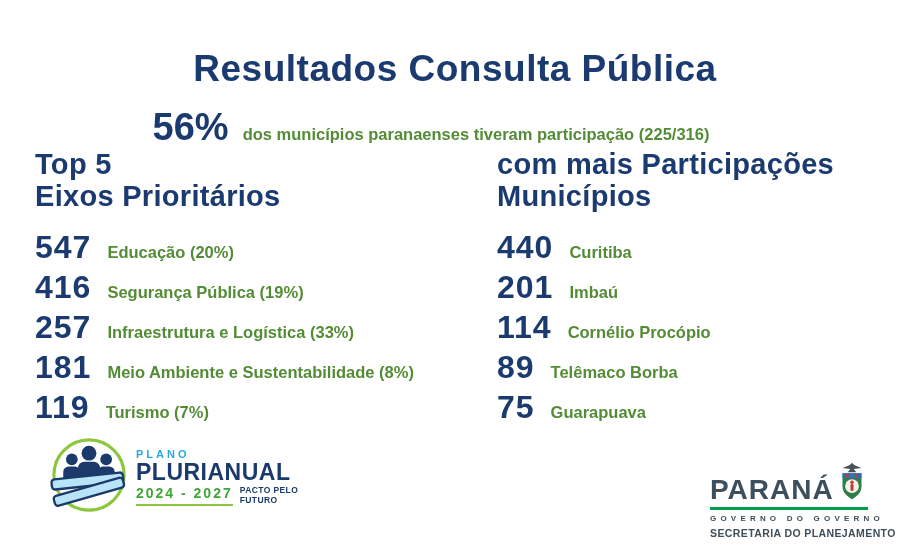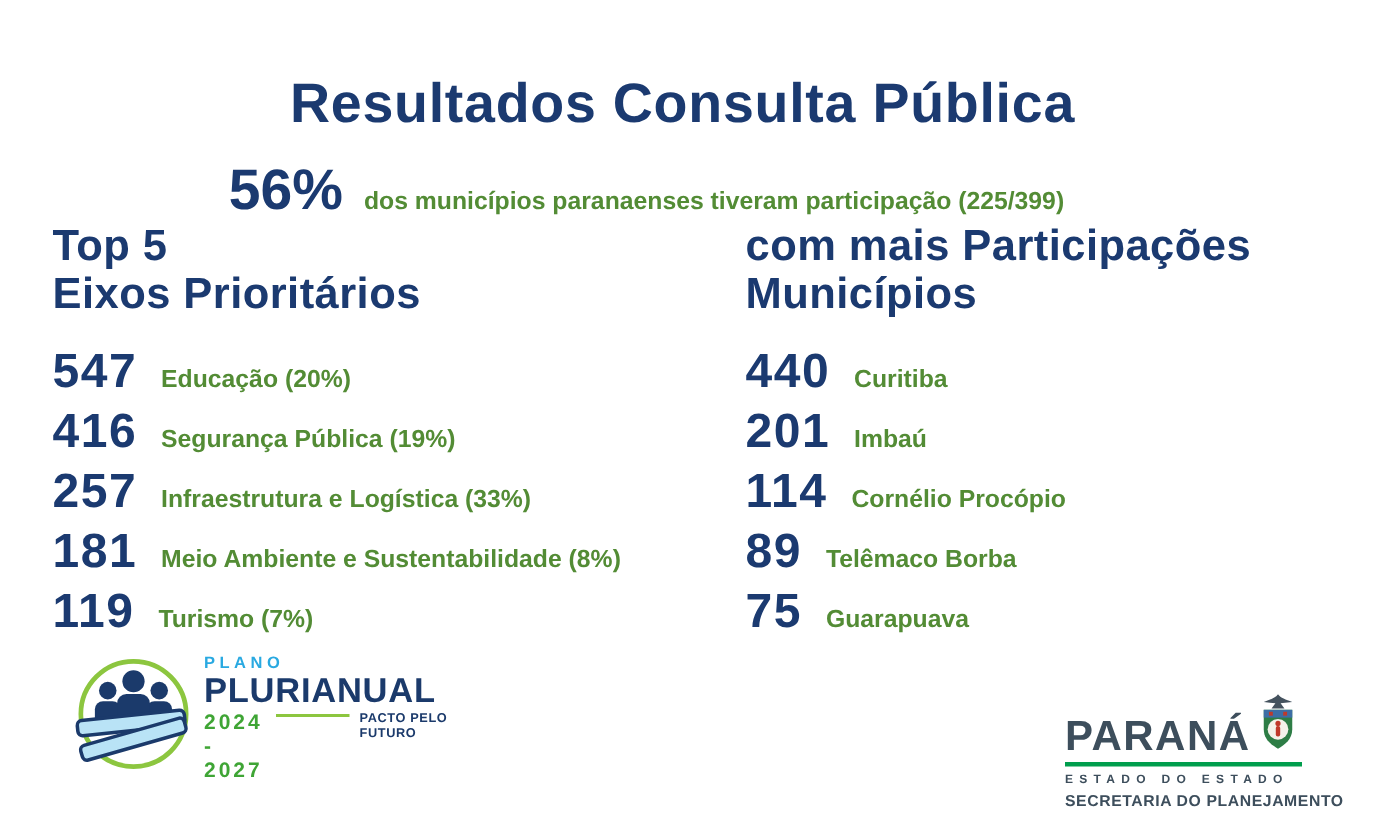--- a/index.html
+++ b/index.html
@@ -90,21 +90,21 @@
     letter-spacing: 3px;
   }
   .ppa-name {
     color: #1b3a6b;
     font-size: 23px;
     font-weight: bold;
     letter-spacing: 0.5px;
     line-height: 1.05;
   }
   .ppa-years-row { display: flex; align-items: flex-start; margin-top: 1px; }
-  .ppa-years-block { display: flex; }
+  .ppa-years-block { display: flex; flex-direction: column; }
   .ppa-years {
     color: #3fa535;
     font-size: 14px;
     font-weight: bold;
     letter-spacing: 2px;
   }
   .ppa-underline {
     height: 2px;
     background: #8cc63f;
     margin-top: 3px;
@@ -161,21 +161,21 @@
 </style>
 </head>
 <body>
 
 <div class="slide">
 
   <div class="header-wrap">
     <div class="title">Resultados Consulta Pública</div>
     <div class="subtitle-row">
       <span class="subtitle-pct">56%</span>
-      <span class="subtitle-txt">dos municípios paranaenses tiveram participação (225/399)</span>
+      <span class="subtitle-txt">dos municípios paranaenses tiveram participação (225/316)</span>
     </div>
   </div>
 
   <div class="col col-left">
     <div class="col-heading">
       <div>Top 5</div>
       <div>Eixos Prioritários</div>
     </div>
     <div class="items">
       <div class="item">
@@ -280,17 +280,17 @@
           <rect x="8" y="14.5" width="3" height="3" fill="#c0392b"></rect>
           <rect x="19" y="14.5" width="3" height="3" fill="#c0392b"></rect>
 
           <circle cx="15" cy="28" r="8" fill="#f4f1ea"></circle>
           <circle cx="15" cy="23.5" r="2" fill="#c0392b"></circle>
           <rect x="13.3" y="25.5" width="3.4" height="8" rx="1.5" fill="#c0392b"></rect>
         </svg>
       </span>
     </div>
     <span class="parana-line"></span>
-    <span class="parana-gov">ESTADO DO ESTADO</span>
+    <span class="parana-gov">GOVERNO DO GOVERNO</span>
     <span class="parana-sec">SECRETARIA DO PLANEJAMENTO</span>
   </div>
 
 </div>
 
 </body></html>

